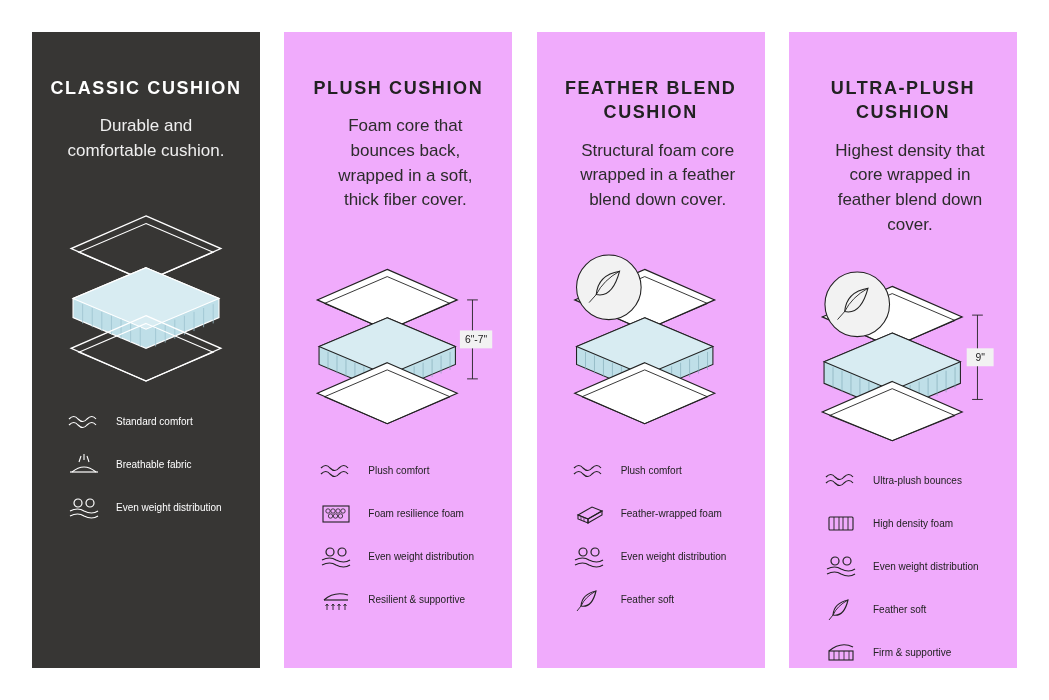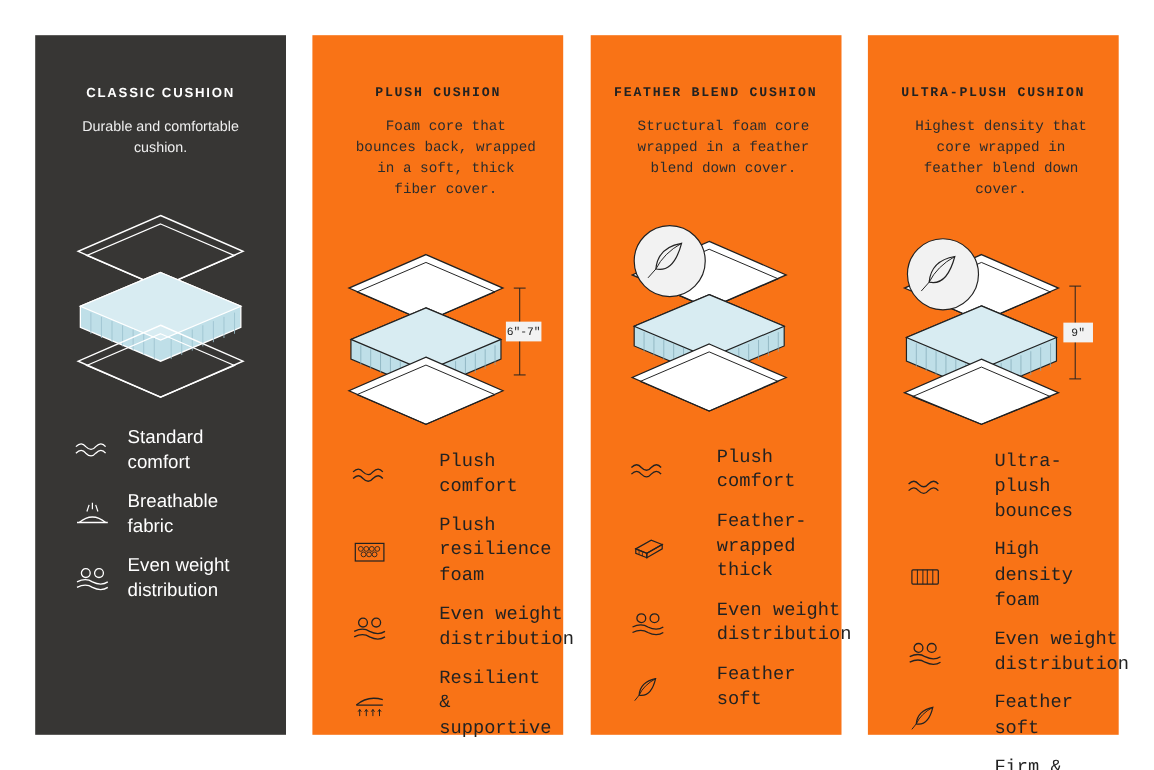--- a/index.html
+++ b/index.html
@@ -31,35 +31,34 @@
     display: flex;
     flex-direction: column;
     align-items: center;
     padding: 28px 18px 10px 18px;
   }
   .card.dark {
     background: #373634;
     color: #ffffff;
   }
   .card.light {
-    background: #f97316;
+    background: #f0abfc;
     color: #222222;
-    font-family: Liberation Mono, monospace;
   }
   .card-title {
-    font-size: 12px;
+    font-size: 18px;
     font-weight: bold;
     letter-spacing: 1.6px;
     text-align: center;
     line-height: 1.35;
     margin: 16px 0 0 0;
     text-transform: uppercase;
   }
   .card-desc {
-    font-size: 13px;
+    font-size: 17px;
     line-height: 1.45;
     text-align: center;
     margin: 14px 6px 0 6px;
     color: inherit;
   }
   .card.dark .card-desc { color: #efefef; }
   .card.light .card-desc { color: #2c2c2c; margin-left: 20px; }
 
   .diagram-wrap {
     margin-top: 14px;
@@ -88,25 +87,25 @@
   }
   .feature-icon {
     width: 40px;
     min-width: 40px;
     height: 30px;
     display: flex;
     align-items: center;
     justify-content: center;
   }
   .feature-label {
-    font-size: 17px;
+    font-size: 10px;
     line-height: 1.33;
   }
   .card.dark .feature-label { color: #ffffff; }
-  .card.light .feature-label { color: #222222; margin-left: 31px; }
+  .card.light .feature-label { color: #222222; }
 
   .dim-label {
     font-size: 11.5px;
     fill: #222;
   }
 </style>
 </head>
 <body>
 
 <div class="board">
@@ -234,21 +233,21 @@
                 <circle cx="9" cy="10" r="2.2"></circle>
                 <circle cx="14" cy="10" r="2.2"></circle>
                 <circle cx="19" cy="10" r="2.2"></circle>
                 <circle cx="24" cy="10" r="2.2"></circle>
                 <circle cx="11.5" cy="15" r="2.2"></circle>
                 <circle cx="16.5" cy="15" r="2.2"></circle>
                 <circle cx="21.5" cy="15" r="2.2"></circle>
               </g>
             </svg>
         </span>
-        <span class="feature-label">Plush resilience foam</span>
+        <span class="feature-label">Foam resilience foam</span>
       </div>
       <div class="feature">
         <span class="feature-icon">
           <svg width="34" height="26" viewBox="0 0 34 26">
               <circle cx="11" cy="8" r="4" fill="none" stroke="#222222" stroke-width="1.2"></circle>
               <circle cx="23" cy="8" r="4" fill="none" stroke="#222222" stroke-width="1.2"></circle>
               <path d="M3 16 q8 -4 14 0 q8 4 14 0" stroke="#222222" stroke-width="1.2" fill="none"></path>
               <path d="M3 21 q8 -4 14 0 q8 4 14 0" stroke="#222222" stroke-width="1.2" fill="none"></path>
             </svg>
         </span>
@@ -323,21 +322,21 @@
           <svg width="34" height="26" viewBox="0 0 34 26">
               <polygon points="6,14 20,6 30,10 16,18" fill="none" stroke="#222222" stroke-width="1.1"></polygon>
               <polygon points="6,14 16,18 16,22 6,18" fill="none" stroke="#222222" stroke-width="1.1"></polygon>
               <polygon points="16,18 30,10 30,14 16,22" fill="none" stroke="#222222" stroke-width="1.1"></polygon>
               <g stroke="#222222" stroke-width="0.7">
                 <line x1="9" y1="15.5" x2="9" y2="19"></line>
                 <line x1="12" y1="17" x2="12" y2="20.5"></line>
               </g>
             </svg>
         </span>
-        <span class="feature-label">Feather-wrapped thick</span>
+        <span class="feature-label">Feather-wrapped foam</span>
       </div>
       <div class="feature">
         <span class="feature-icon">
           <svg width="34" height="26" viewBox="0 0 34 26">
               <circle cx="11" cy="8" r="4" fill="none" stroke="#222222" stroke-width="1.2"></circle>
               <circle cx="23" cy="8" r="4" fill="none" stroke="#222222" stroke-width="1.2"></circle>
               <path d="M3 16 q8 -4 14 0 q8 4 14 0" stroke="#222222" stroke-width="1.2" fill="none"></path>
               <path d="M3 21 q8 -4 14 0 q8 4 14 0" stroke="#222222" stroke-width="1.2" fill="none"></path>
             </svg>
         </span>

